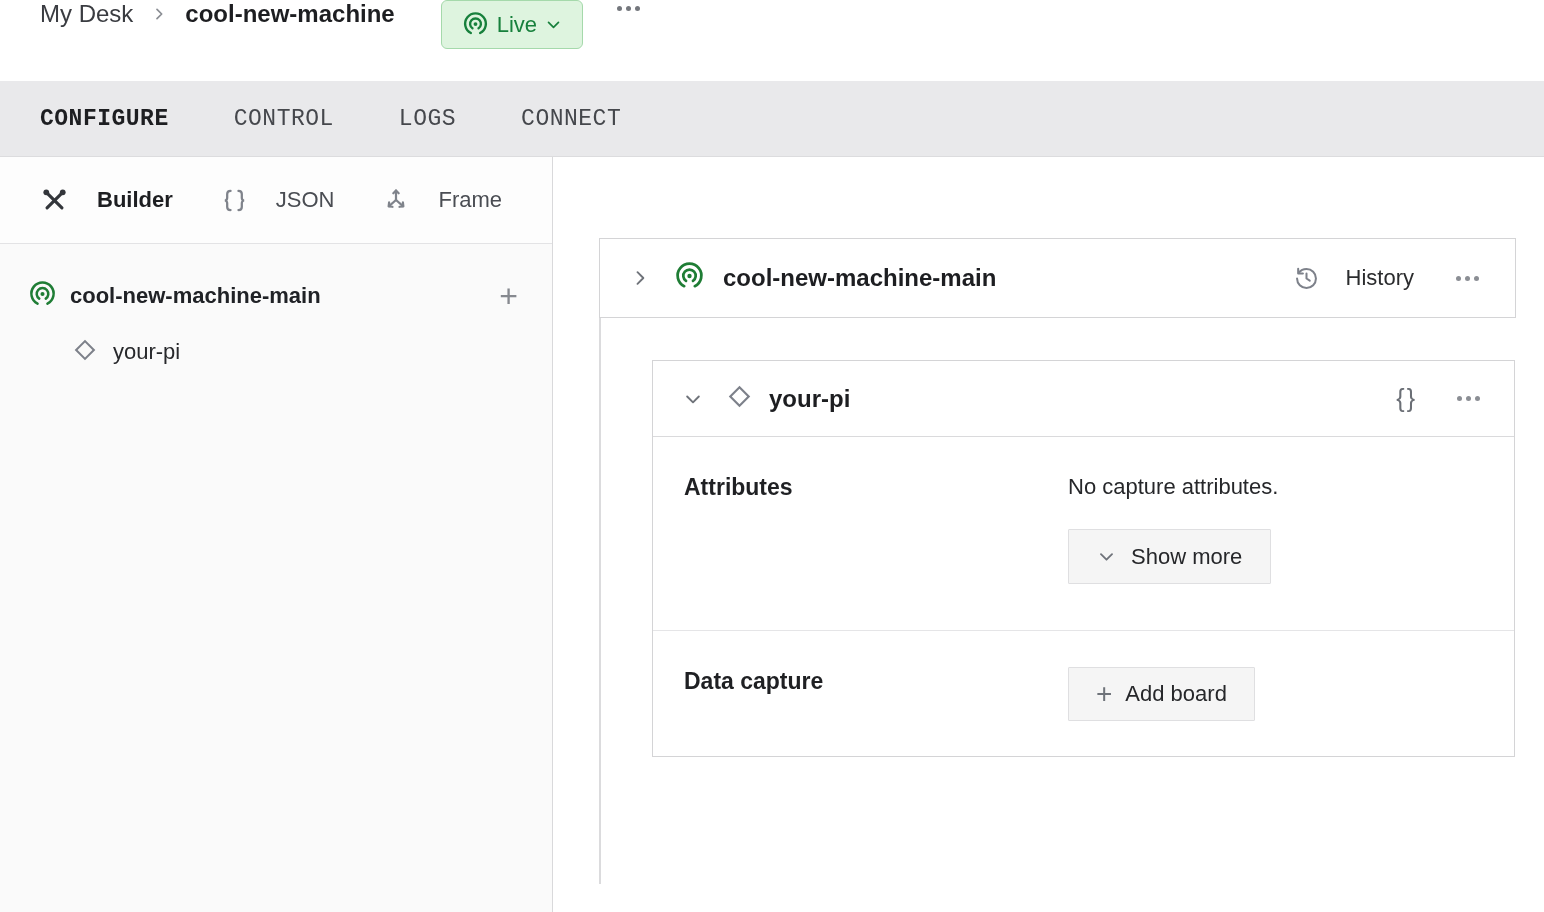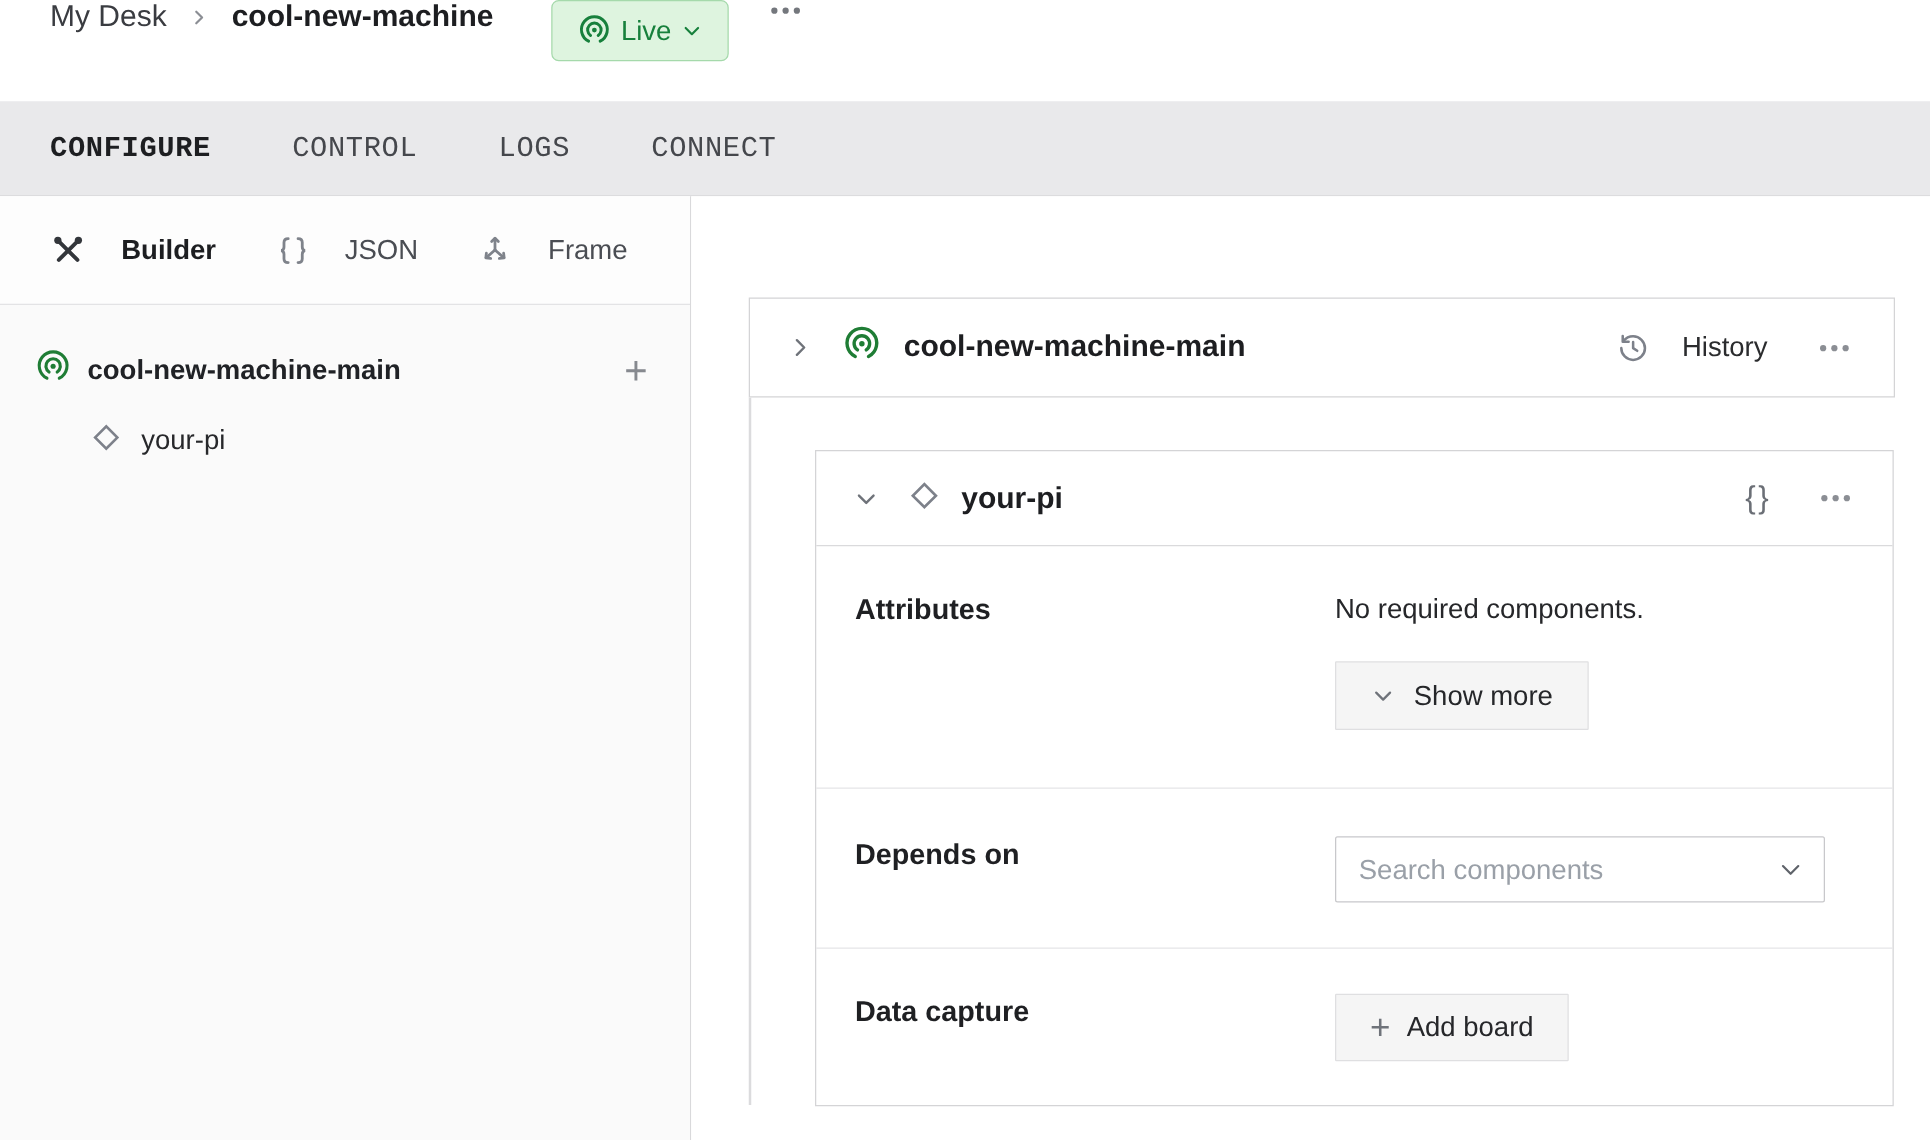--- a/index.html
+++ b/index.html
@@ -251,41 +251,30 @@
           <div class="dots card-dots">
               <i></i>
               <i></i>
               <i></i>
             </div>
         </div>
 
         <div class="section sec-attributes">
           <span class="label">Attributes</span>
           <div class="col-right">
-            <span class="empty-text">No required components.</span>
+            <span class="empty-text">No capture attributes.</span>
             <button class="show-more-btn">
               <svg width="19" height="19" viewBox="0 0 24 24" fill="none" stroke="currentColor" stroke-width="2.3" stroke-linecap="round" stroke-linejoin="round">
                   <path d="M5 9l7 7 7-7"></path>
                 </svg>
               <span>Show more</span>
             </button>
           </div>
         </div>
 
-        <div class="section sec-depends">
-          <span class="label">Depends on</span>
-          <div class="col-right">
-            <div class="search-select">
-              <input type="text" placeholder="Search components" style="">
-              <svg width="21" height="21" viewBox="0 0 24 24" fill="none" stroke="currentColor" stroke-width="2" stroke-linecap="round" stroke-linejoin="round">
-                  <path d="M5 9l7 7 7-7"></path>
-                </svg>
-            </div>
-          </div>
-        </div>
 
         <div class="section sec-capture">
           <span class="label">Data capture</span>
           <div class="col-right">
             <button class="add-method-btn">
               <span class="plus-glyph">+</span>
               <span>Add board</span>
             </button>
           </div>
         </div>

